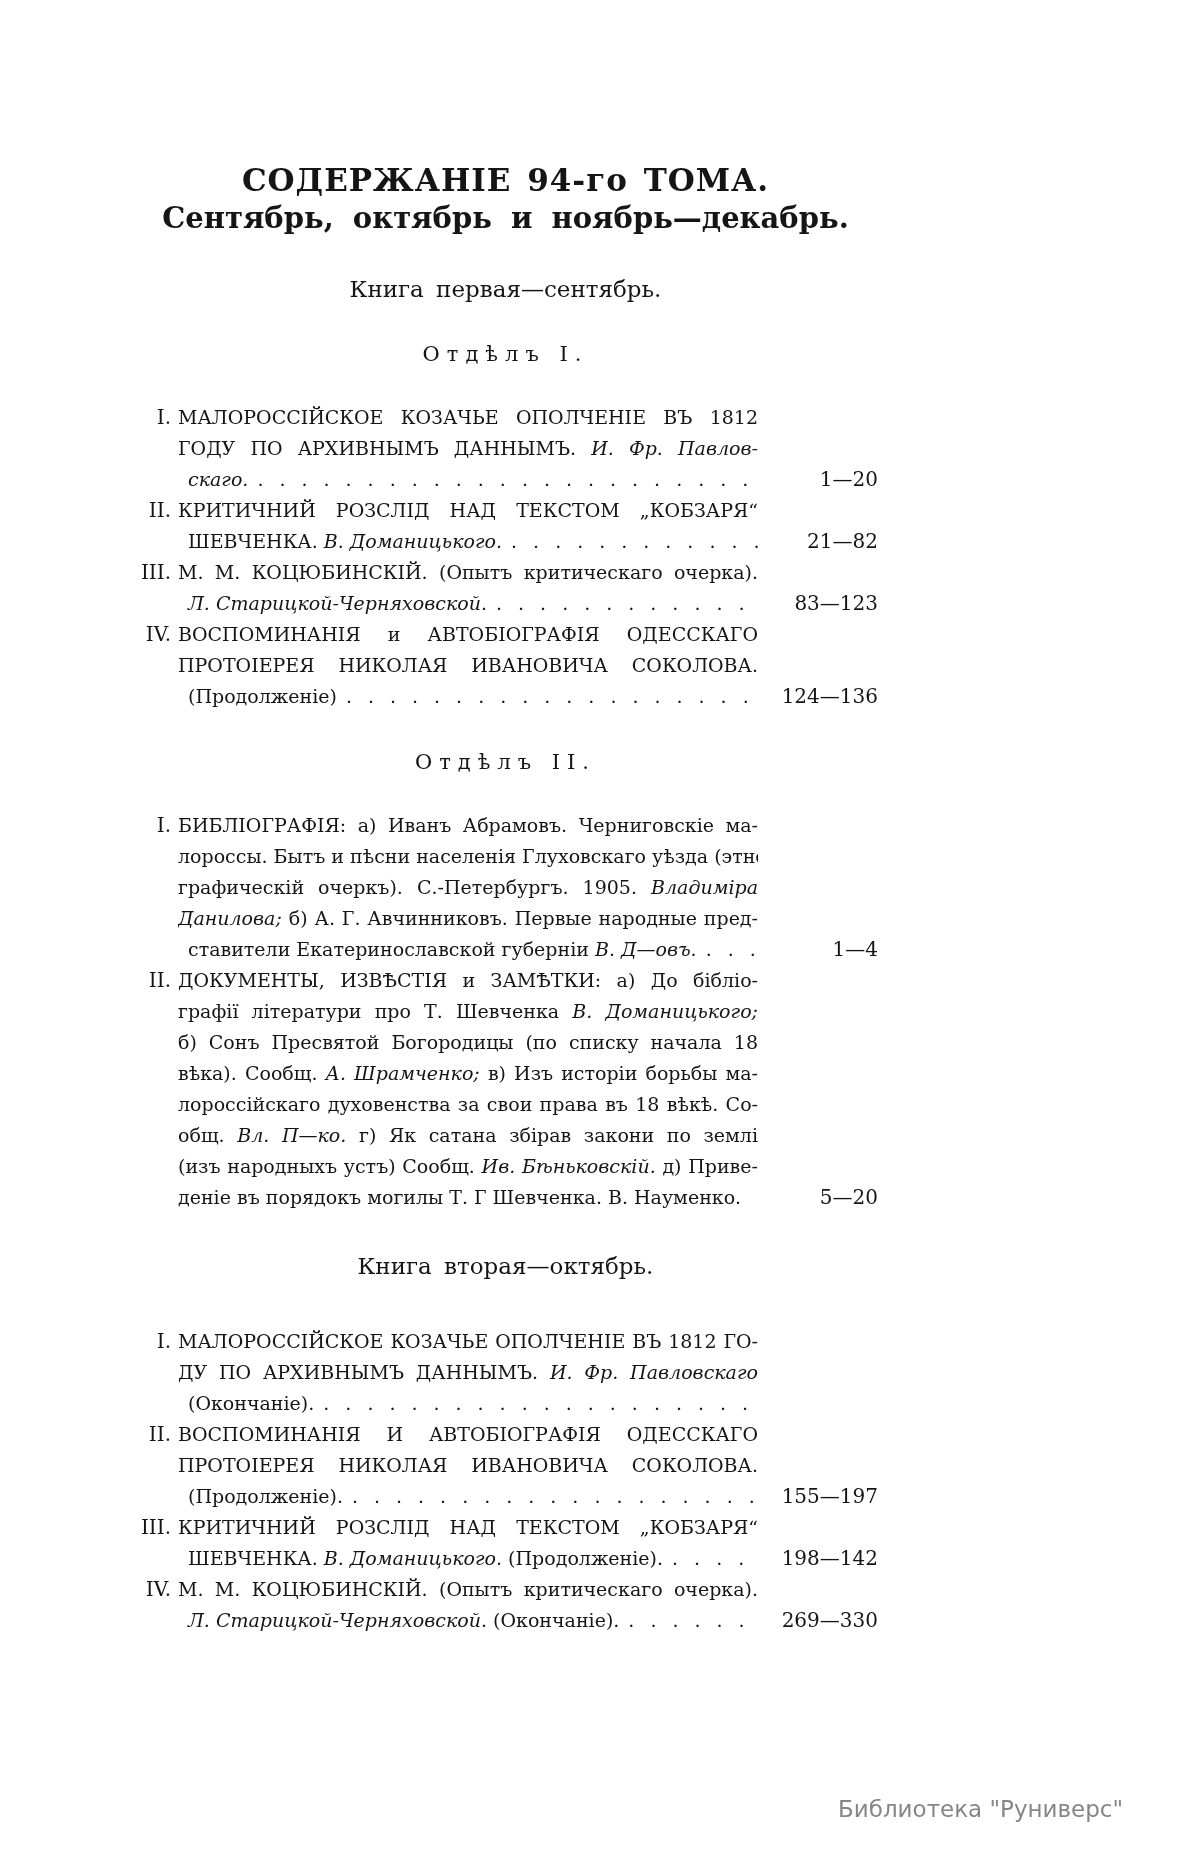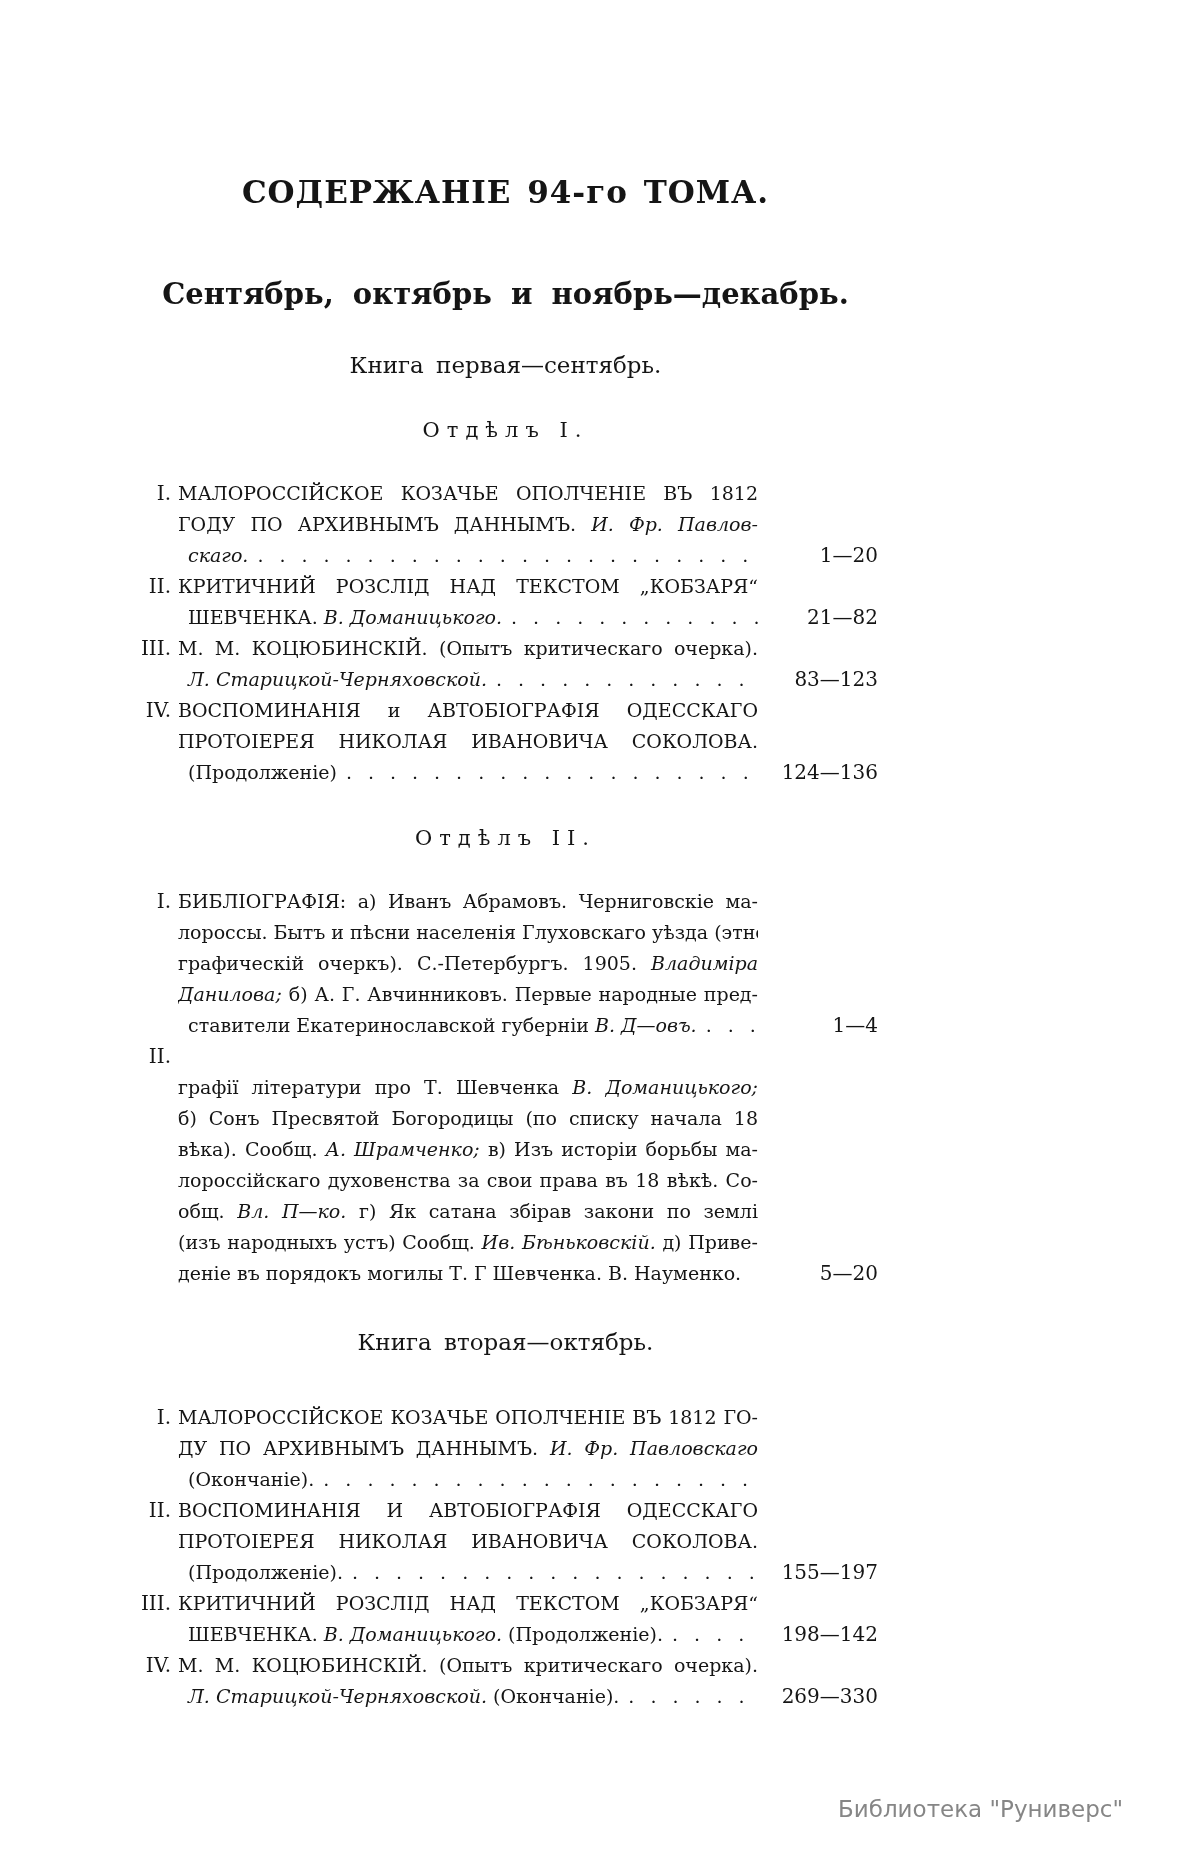--- a/index.html
+++ b/index.html
@@ -11,28 +11,28 @@
     position: relative;
     overflow: hidden;
   }
   .page {
     position: absolute;
     left: 133px; top: 160px;
     width: 745px;
   }
   .title {
     font-size: 31px; font-weight: bold;
-    text-align: center; margin: 12px;
+    text-align: center; margin: 0;
     line-height: 40px; letter-spacing: 1px;
     word-spacing: 4px;
   }
   .subtitle {
     font-size: 29px; font-weight: bold;
     text-align: center;
-    margin-top: 64px; line-height: 36px;
+    line-height: 36px;
     word-spacing: 9px;
   }
   .book-heading {
     font-size: 23px; font-weight: normal;
     text-align: center;
     margin-top: 38px; line-height: 30px;
     word-spacing: 5px;
   }
   .part-heading {
     font-size: 21px; font-weight: normal;
@@ -174,20 +174,21 @@
           <div class="num"></div>
           <div class="text with-dots">
             <span class="seg">ставители Екатеринославской губерніи </span>
             <i class="seg">В. Д—овъ.</i>
             <span class="dots">............................................................</span>
           </div>
           <div class="pages">1—4</div>
         </div>
         <div class="row">
           <div class="num">II.</div>
+          <div class="text fill"><span class="seg">ДОКУМЕНТЫ, ИЗВѢСТІЯ и ЗАМѢТКИ: а) До бібліо-</span></div>
           <div class="pages"></div>
         </div>
         <div class="row">
           <div class="num"></div>
           <div class="text fill"><span class="seg">графії літератури про Т. Шевченка </span><i class="seg">В. Доманицького;</i></div>
           <div class="pages"></div>
         </div>
         <div class="row">
           <div class="num"></div>
           <div class="text fill"><span class="seg">б) Сонъ Пресвятой Богородицы (по списку начала 18</span></div>

